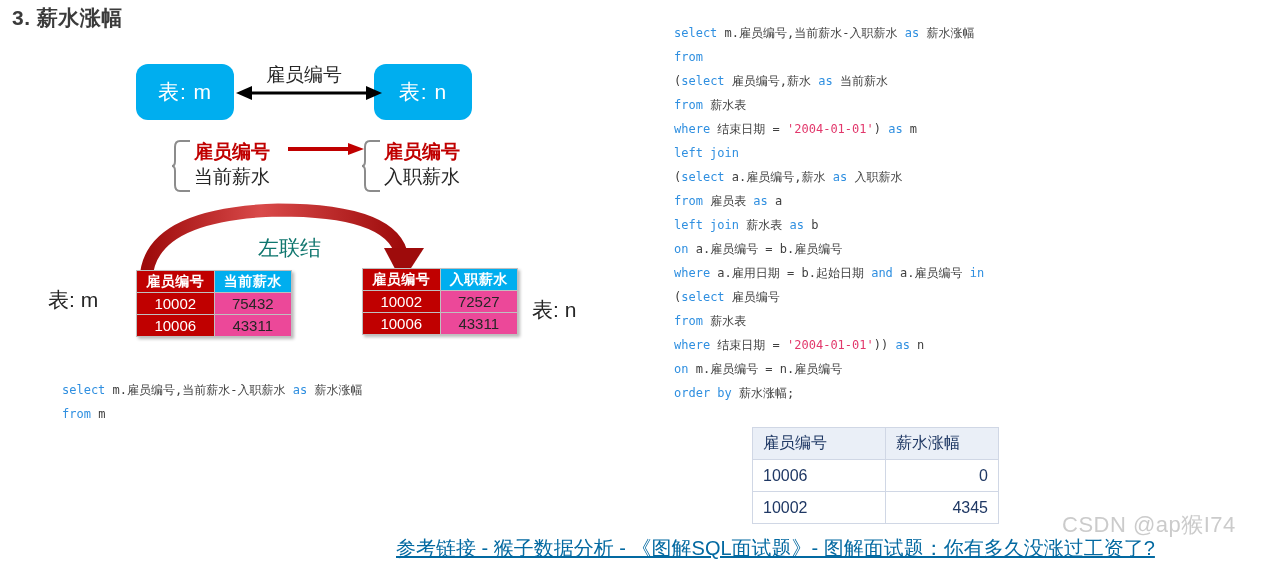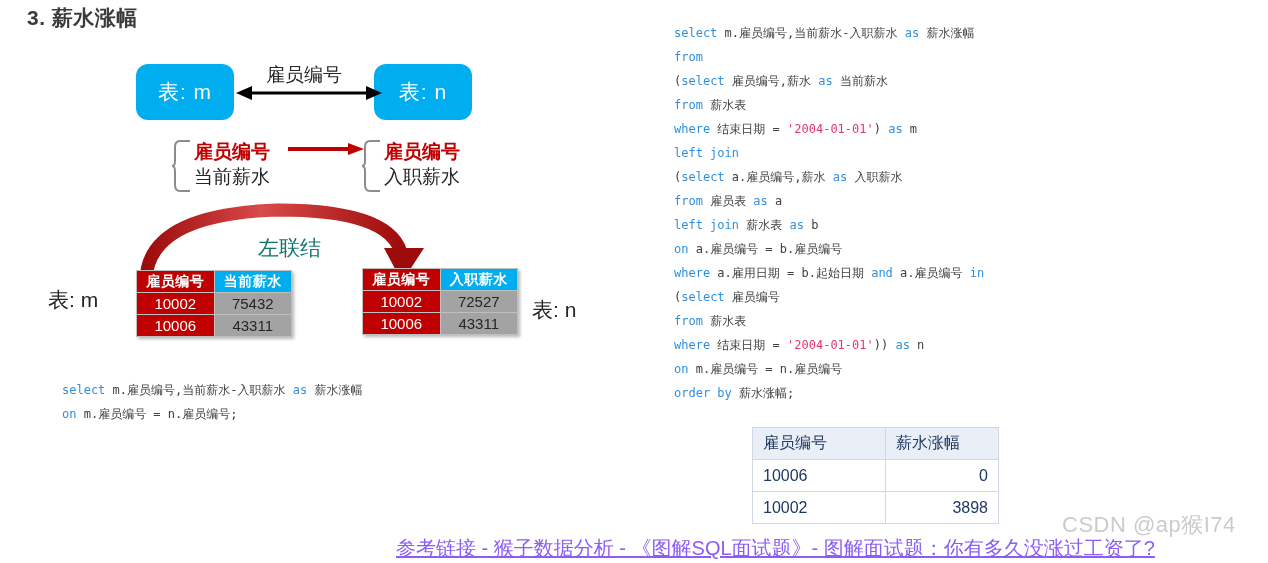--- a/index.html
+++ b/index.html
@@ -18,21 +18,20 @@
 
   
   .title {
     position: absolute;
     left: 12px;
     top: 4px;
     font-size: 21px;
     font-weight: bold;
     color: #3b3b3b;
     letter-spacing: 0.5px;
-    margin-left: 15px;
   }
 
   
   .tbox {
     position: absolute;
     background: #00AEEF;
     border-radius: 12px;
     color: #ffffff;
     font-size: 21px;
     display: flex;
@@ -123,21 +122,21 @@
     color: #ffffff;
     font-weight: bold;
     font-size: 14px;
     letter-spacing: 0.5px;
   }
   .mini-table td.c-key {
     background: #C00000;
     color: #ffffff;
   }
   .mini-table td.c-val {
-    background: #a3a3a3;
+    background: #ec4899;
     color: #262626;
   }
   #table-m { left: 136px; top: 270px; width: 156px; }
   #table-n { left: 362px; top: 268px; width: 156px; }
 
   .tbl-caption {
     position: absolute;
     font-size: 21px;
     color: #262626;
   }
@@ -183,21 +182,21 @@
   #result-table td.cell-num { text-align: right; min-width: 92px; }
   #result-table th.head-id  { min-width: 112px; }
   #result-table th.head-num { min-width: 92px; }
 
   
   #bottom-link {
     position: absolute;
     left: 396px;
     top: 535px;
     font-size: 20px;
-    color: #8b5cf6;
+    color: #0369a1;
     text-decoration: underline;
     white-space: nowrap;
   }
   #watermark {
     position: absolute;
     left: 1062px;
     top: 510px;
     font-size: 22px;
     color: rgba(160,160,160,0.55);
     white-space: nowrap;
@@ -293,36 +292,36 @@
       <td class="c-key">10002</td>
       <td class="c-val">72527</td>
     </tr>
     <tr>
       <td class="c-key">10006</td>
       <td class="c-val">43311</td>
     </tr>
   </tbody>
 </table>
 
-<div class="code" id="code-left"><div><span class="kw">select</span><span class="pl"> m.雇员编号,当前薪水-入职薪水 </span><span class="kw">as</span><span class="pl"> 薪水涨幅</span></div><div><span class="kw">on</span><span class="pl"> m.雇员编号 = n.雇员编号;</span></div></div>
+<div class="code" id="code-left"><div><span class="kw">select</span><span class="pl"> m.雇员编号,当前薪水-入职薪水 </span><span class="kw">as</span><span class="pl"> 薪水涨幅</span></div><div><span class="kw">from</span><span class="pl"> m</span></div></div>
 <div class="code" id="code-right"><div><span class="kw">select</span><span class="pl"> m.雇员编号,当前薪水-入职薪水 </span><span class="kw">as</span><span class="pl"> 薪水涨幅</span></div><div><span class="kw">from</span></div><div><span class="pl">(</span><span class="kw">select</span><span class="pl"> 雇员编号,薪水 </span><span class="kw">as</span><span class="pl"> 当前薪水</span></div><div><span class="kw">from</span><span class="pl"> 薪水表</span></div><div><span class="kw">where</span><span class="pl"> 结束日期 = </span><span class="str">'2004-01-01'</span><span class="pl">) </span><span class="kw">as</span><span class="pl"> m</span></div><div><span class="kw">left join</span></div><div><span class="pl">(</span><span class="kw">select</span><span class="pl"> a.雇员编号,薪水 </span><span class="kw">as</span><span class="pl"> 入职薪水</span></div><div><span class="kw">from</span><span class="pl"> 雇员表 </span><span class="kw">as</span><span class="pl"> a</span></div><div><span class="kw">left join</span><span class="pl"> 薪水表 </span><span class="kw">as</span><span class="pl"> b</span></div><div><span class="kw">on</span><span class="pl"> a.雇员编号 = b.雇员编号</span></div><div><span class="kw">where</span><span class="pl"> a.雇用日期 = b.起始日期 </span><span class="kw">and</span><span class="pl"> a.雇员编号 </span><span class="kw">in</span></div><div><span class="pl">(</span><span class="kw">select</span><span class="pl"> 雇员编号</span></div><div><span class="kw">from</span><span class="pl"> 薪水表</span></div><div><span class="kw">where</span><span class="pl"> 结束日期 = </span><span class="str">'2004-01-01'</span><span class="pl">)) </span><span class="kw">as</span><span class="pl"> n</span></div><div><span class="kw">on</span><span class="pl"> m.雇员编号 = n.雇员编号</span></div><div><span class="kw">order by</span><span class="pl"> 薪水涨幅;</span></div></div>
 
 <table id="result-table">
   <thead>
     <tr>
       <th class="head-id">雇员编号</th>
       <th class="head-num">薪水涨幅</th>
     </tr>
   </thead>
   <tbody>
     <tr>
       <td class="cell-id">10006</td>
       <td class="cell-num">0</td>
     </tr>
     <tr>
       <td class="cell-id">10002</td>
-      <td class="cell-num">3898</td>
+      <td class="cell-num">4345</td>
     </tr>
   </tbody>
 </table>
 
 <a id="bottom-link" href="#">参考链接 - 猴子数据分析 - 《图解SQL面试题》- 图解面试题：你有多久没涨过工资了?</a>
 <div id="watermark">CSDN @ap猴I74</div>
 
 </body></html>

